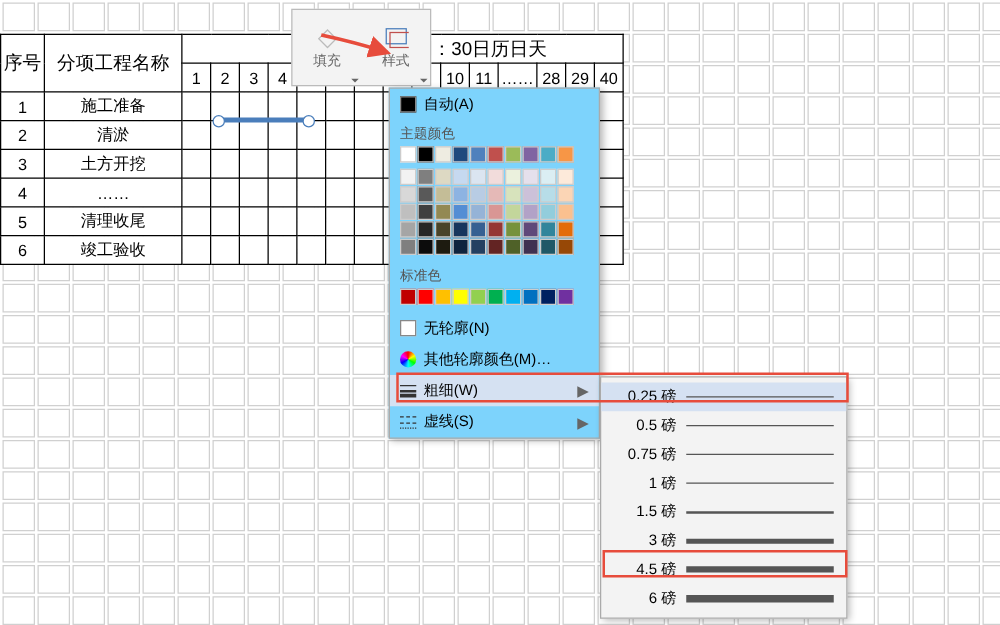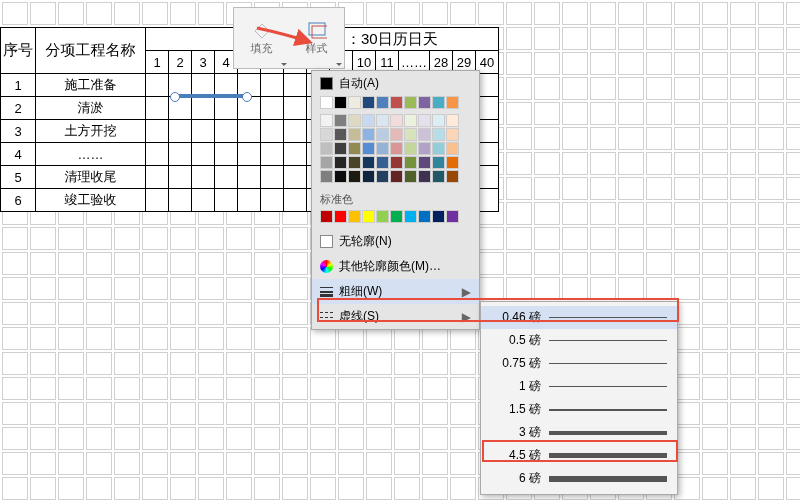--- a/index.html
+++ b/index.html
@@ -14,21 +14,21 @@
 .tbl .data td{height:23px}
 .ribbon{position:absolute;top:7px;left:233px;width:112px;height:62px;background:#f3f3f3;border:1px solid #bbb;display:flex}
 .rb{flex:1;display:flex;flex-direction:column;align-items:center;justify-content:center;font-size:11px;color:#666;position:relative}
 .rb.active{background:#e3e6ea}
 .rb .ic{width:20px;height:18px;margin-bottom:2px}
 .rb .dd{position:absolute;bottom:2px;right:2px;border-left:3px solid transparent;border-right:3px solid transparent;border-top:3px solid #666}
 .gantt{position:absolute;top:94px;left:174px;width:74px;height:4px;background:#4a7ebb;border-radius:2px}
 .gantt::before,.gantt::after{content:"";position:absolute;top:-2px;width:8px;height:8px;background:#fff;border:1px solid #4a7ebb;border-radius:50%}
 .gantt::before{left:-4px}.gantt::after{right:-4px}
 .arrow{position:absolute;top:26px;left:255px;width:60px;height:20px;pointer-events:none}
-.dropdown{position:absolute;top:70px;left:311px;width:169px;background:#e5e5e5;border:1px solid #aaa;box-shadow:2px 2px 6px rgba(0,0,0,.3);font-size:12px}
+.dropdown{position:absolute;top:70px;left:311px;width:169px;background:#7dd3fc;border:1px solid #aaa;box-shadow:2px 2px 6px rgba(0,0,0,.3);font-size:12px}
 .dd-item{padding:4px 8px;display:flex;align-items:center;gap:6px;cursor:default}
 .dd-item:hover,.dd-item.hov{background:#d5e1f2}
 .dd-sub{color:#555;padding:3px 8px;font-size:11px}
 .sw{width:13px;height:13px;border:1px solid #888;display:inline-block}
 .swrow{display:flex;gap:1px;padding:0 8px 2px}
 .swblk{display:flex;gap:1px;padding:0 8px}
 .swcol{display:flex;flex-direction:column;gap:1px}
 .swc{width:13px;height:13px;border:1px solid #ccc}
 .arr{margin-left:auto;color:#666}
 .submenu{position:absolute;top:301px;left:480px;width:198px;background:#f3f3f3;border:1px solid #aaa;box-shadow:2px 2px 6px rgba(0,0,0,.3);font-size:12px;padding:4px 0}
@@ -837,20 +837,21 @@
       </marker>
     </defs>
     <path d="M2 2 Q30 8 55 16" stroke="#e74c3c" stroke-width="3" fill="none" marker-end="url(#ah)"></path>
   </svg>
 
 <div class="dropdown">
   <div class="dd-item">
     <span class="sw" style="background:#000"></span>
     <span>自动(A)</span>
   </div>
+  <div class="dd-sub">主题颜色</div>
   <div class="swrow" id="themerow">
       <span class="swc" style="background:#ffffff"></span>
       <span class="swc" style="background:#000000"></span>
       <span class="swc" style="background:#eeece1"></span>
       <span class="swc" style="background:#1f497d"></span>
       <span class="swc" style="background:#4f81bd"></span>
       <span class="swc" style="background:#c0504d"></span>
       <span class="swc" style="background:#9bbb59"></span>
       <span class="swc" style="background:#8064a2"></span>
       <span class="swc" style="background:#4bacc6"></span>
@@ -960,21 +961,21 @@
     <span style="width:13px;height:10px;border-top:1px dashed #333;border-bottom:1px dotted #333;position:relative">
         <span style="position:absolute;top:4px;left:0;right:0;border-top:1px dashed #333"></span>
       </span>
     <span>虚线(S)</span>
     <span class="arr">▶</span>
   </div>
 </div>
 
 <div class="submenu" id="submenu">
     <div class="sm-item hov">
-      <span class="lbl">0.46 磅</span>
+      <span class="lbl">0.25 磅</span>
       <span class="ln" style="border-top-width:0.5px"></span>
     </div>
     <div class="sm-item">
       <span class="lbl">0.5 磅</span>
       <span class="ln" style="border-top-width:1px"></span>
     </div>
     <div class="sm-item">
       <span class="lbl">0.75 磅</span>
       <span class="ln" style="border-top-width:1px"></span>
     </div>

